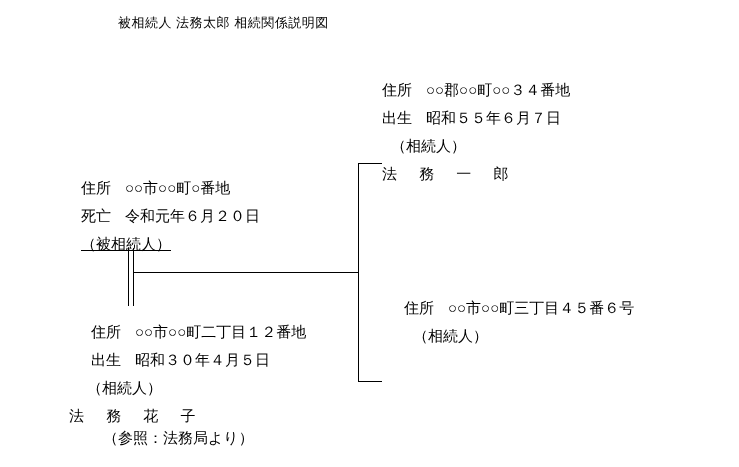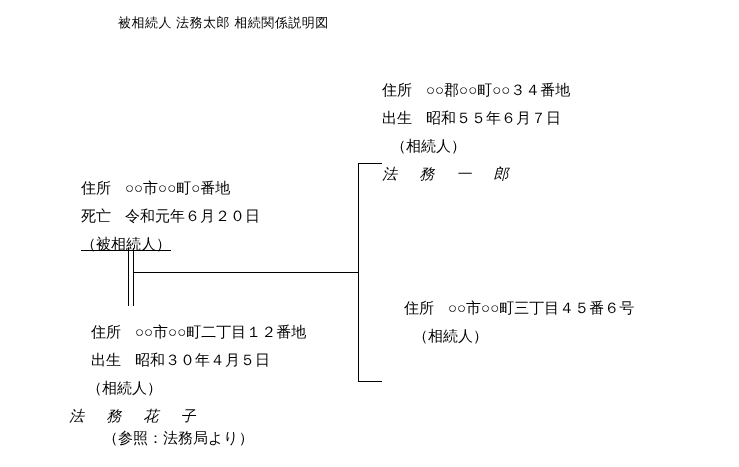--- a/index.html
+++ b/index.html
@@ -42,21 +42,20 @@
   }
   .label-gap {
     display: inline-block;
     width: 14px;
   }
   .line.paren {
     padding-left: 9px;
   }
   .line.name {
     letter-spacing: 9px;
-    font-style: italic;
   }
 
   .footnote {
     position: absolute;
     left: 63px;
     top: 427px;
     font-family: "Liberation Serif", "DejaVu Serif", serif;
     font-size: 15px;
     line-height: 22px;
     white-space: nowrap;

